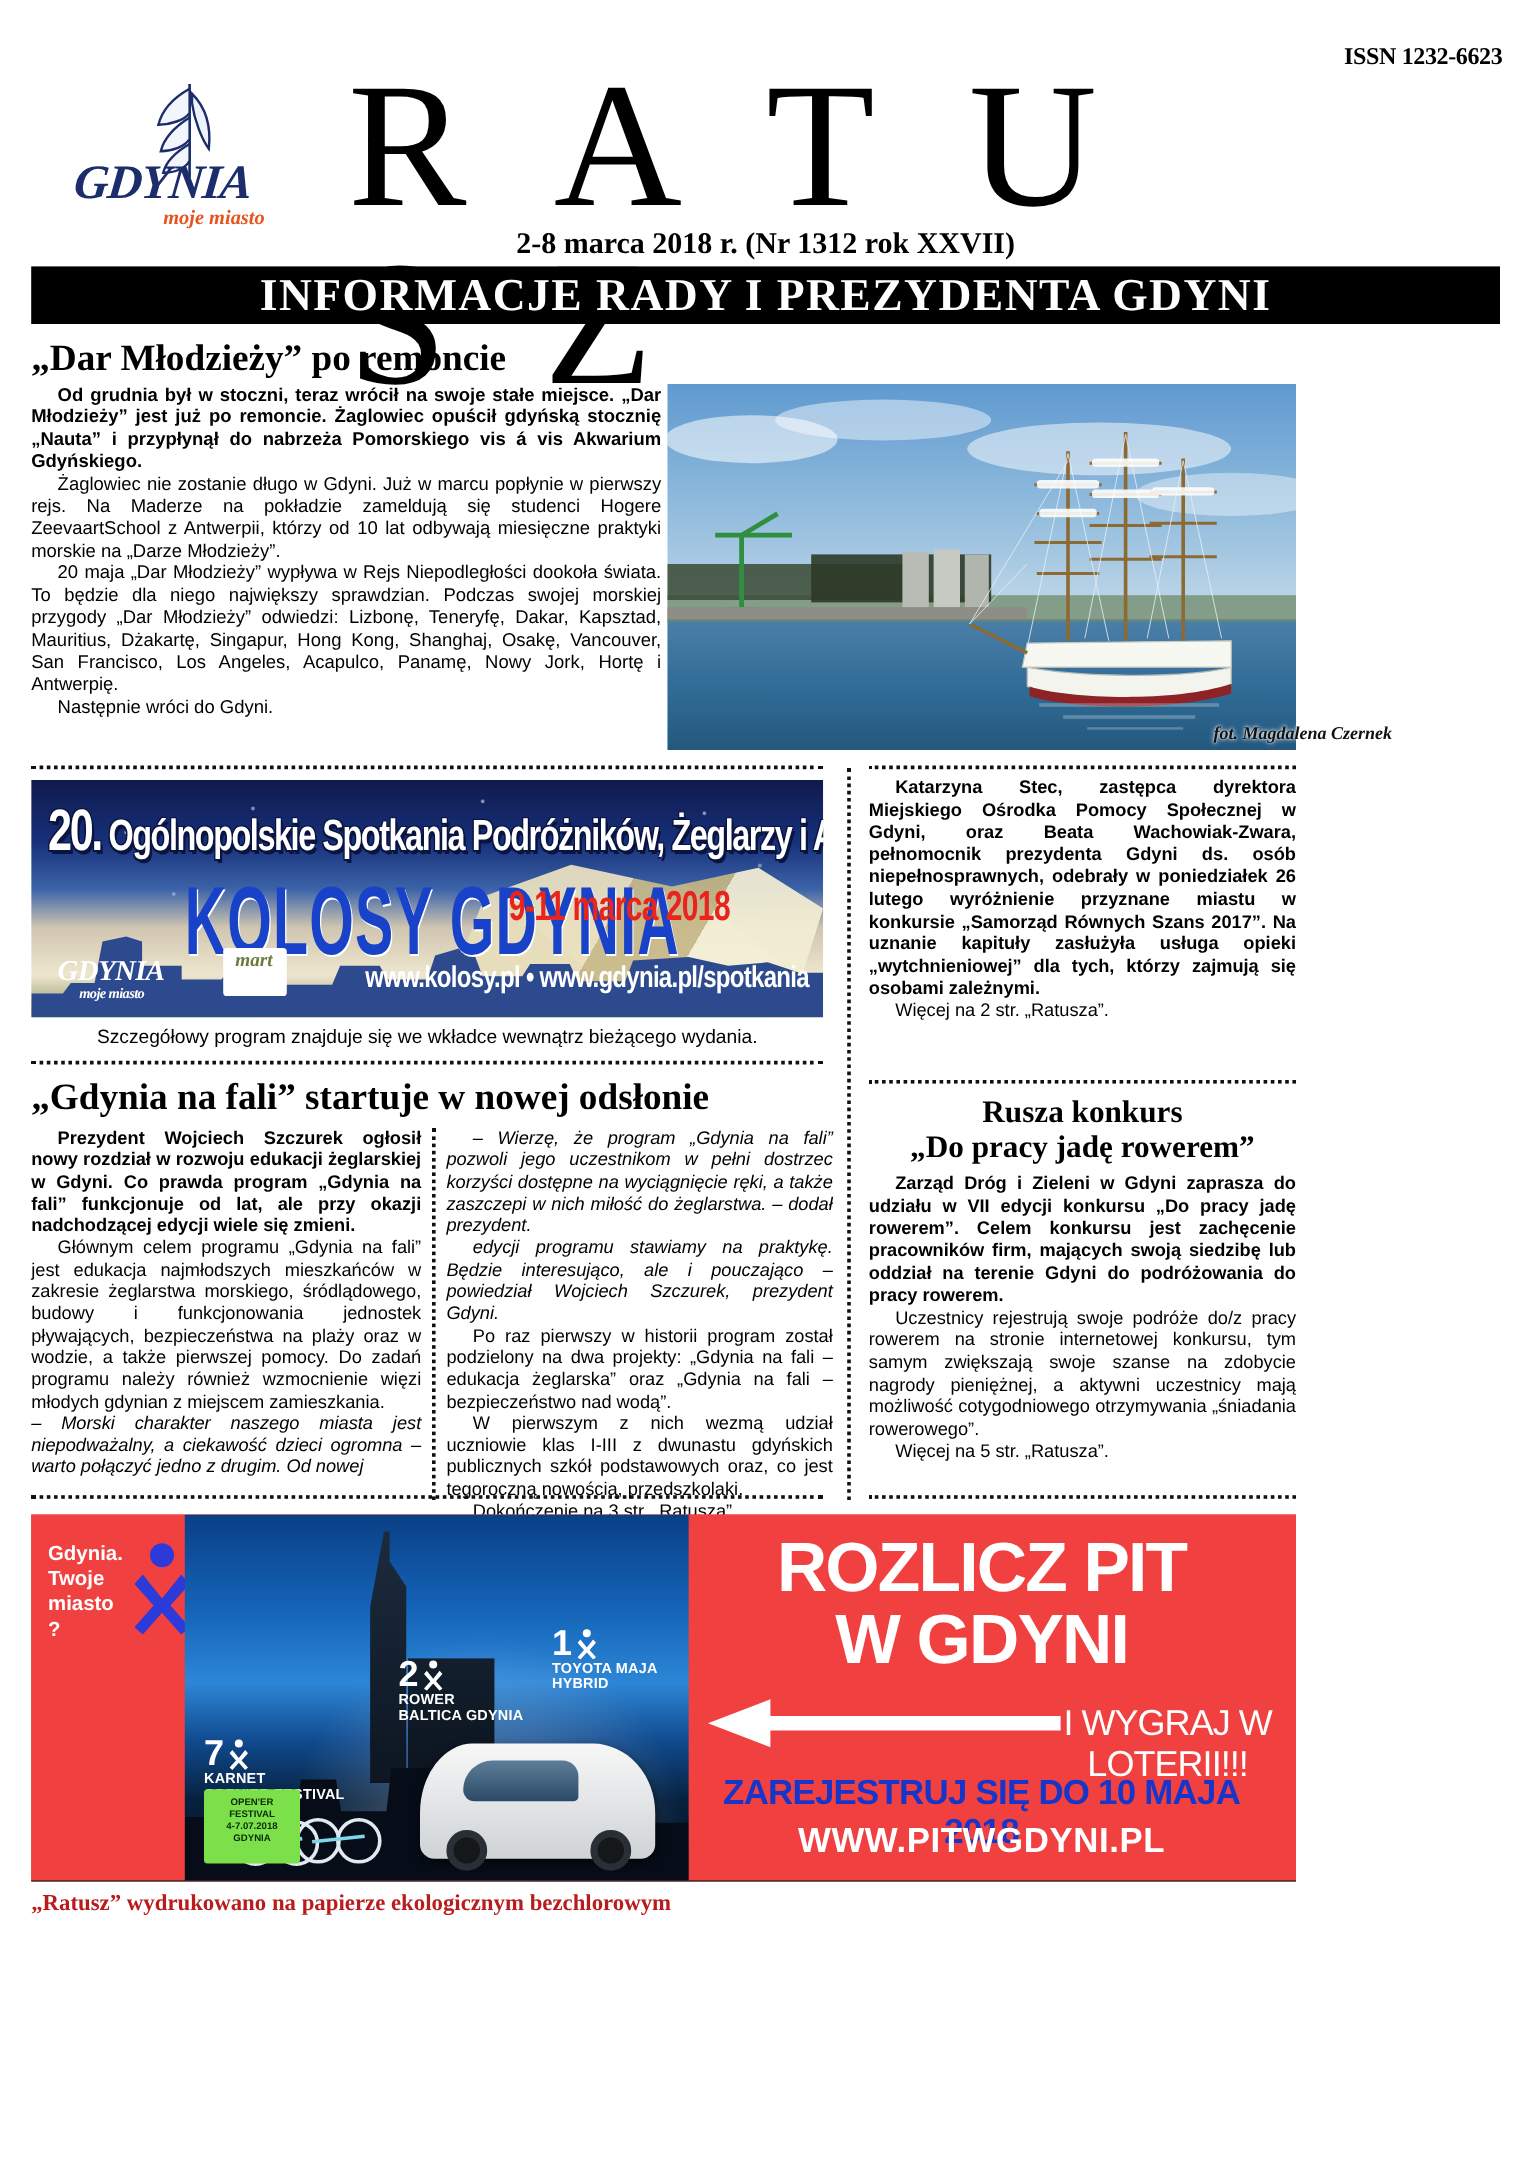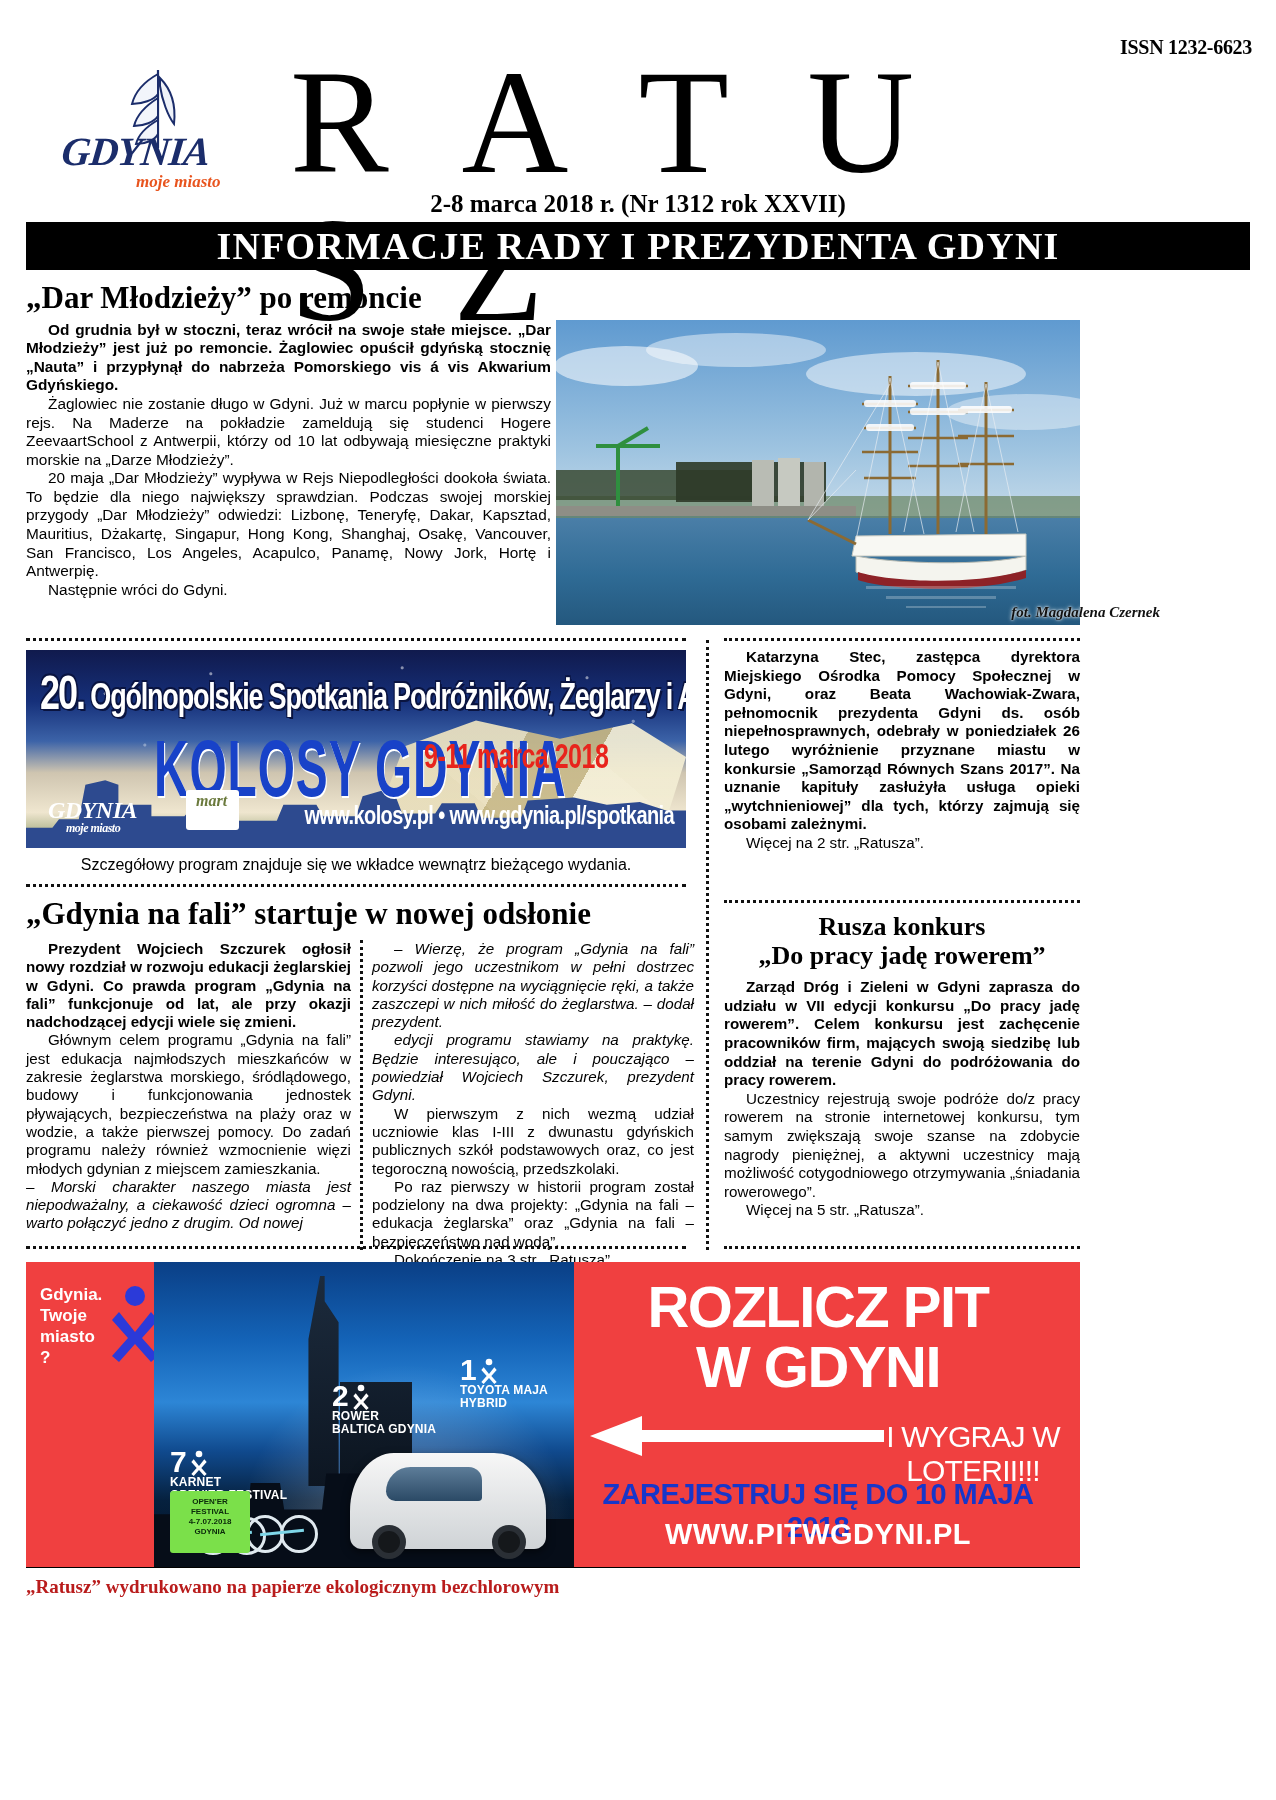--- a/index.html
+++ b/index.html
@@ -521,22 +521,22 @@
     <h2 class="headline-serif">„Gdynia na fali” startuje w nowej odsłonie</h2>
   </div>
   <div id="fali-c1" class="body-txt">
     <p class="lead">Prezydent Wojciech Szczurek ogłosił nowy rozdział w rozwoju edukacji żeglarskiej w Gdyni. Co prawda program „Gdynia na fali” funkcjonuje od lat, ale przy okazji nadchodzącej edycji wiele się zmieni.</p>
     <p>Głównym celem programu „Gdynia na fali” jest edukacja najmłodszych mieszkańców w zakresie żeglarstwa morskiego, śródlądowego, budowy i funkcjonowania jednostek pływających, bezpieczeństwa na plaży oraz w wodzie, a także pierwszej pomocy. Do zadań programu należy również wzmocnienie więzi młodych gdynian z miejscem zamieszkania.</p>
     <p class="ital">– Morski charakter naszego miasta jest niepodważalny, a ciekawość dzieci ogromna – warto połączyć jedno z drugim. Od nowej</p>
   </div>
   <div id="fali-c2" class="body-txt">
     <p class="ital" style="text-indent:22px;">– Wierzę, że program „Gdynia na fali” pozwoli jego uczestnikom w pełni dostrzec korzyści dostępne na wyciągnięcie ręki, a także zaszczepi w nich miłość do żeglarstwa. – dodał prezydent.</p>
     <p class="ital" style="text-indent:22px;">edycji programu stawiamy na praktykę. Będzie interesująco, ale i pouczająco – powiedział Wojciech Szczurek, prezydent Gdyni.</p>
+    <p>Po raz pierwszy w historii program został podzielony na dwa projekty: „Gdynia na fali – edukacja żeglarska” oraz „Gdynia na fali – bezpieczeństwo nad wodą”.</p>
     <p>W pierwszym z nich wezmą udział uczniowie klas I-III z dwunastu gdyńskich publicznych szkół podstawowych oraz, co jest tegoroczną nowością, przedszkolaki.</p>
-    <p>Po raz pierwszy w historii program został podzielony na dwa projekty: „Gdynia na fali – edukacja żeglarska” oraz „Gdynia na fali – bezpieczeństwo nad wodą”.</p>
     <p>Dokończenie na 3 str. „Ratusza”.</p>
   </div>
 
   <div id="ad">
 
     <div class="ad-left">
       <div class="txt" style="white-space:pre-line;">Gdynia.
 Twoje
 miasto
 ?</div>

